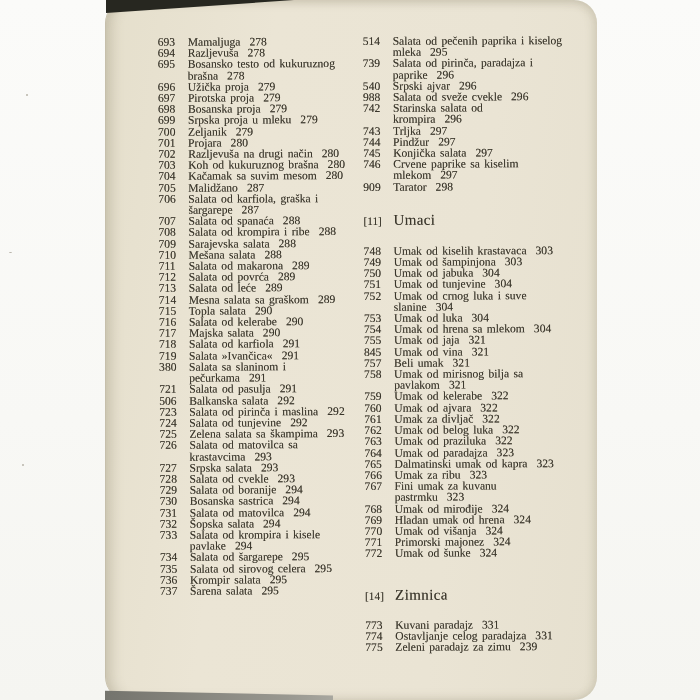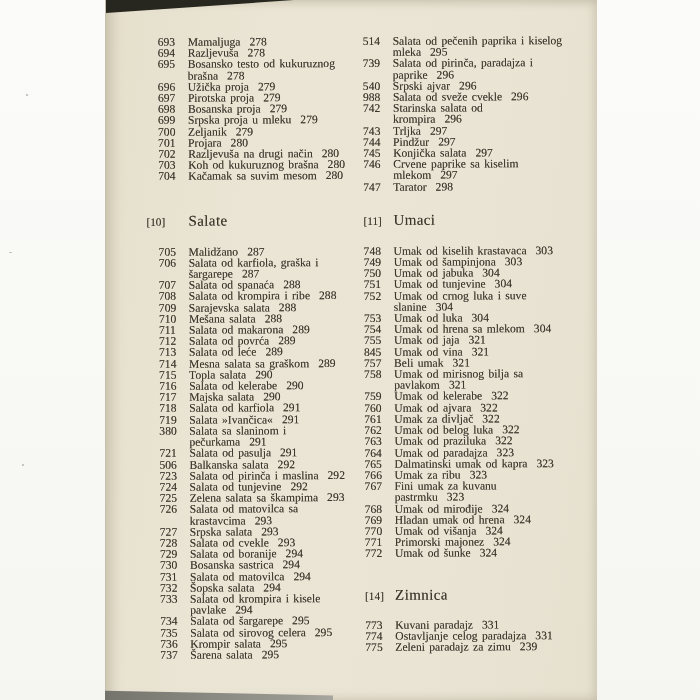--- a/index.html
+++ b/index.html
@@ -8,20 +8,21 @@
     background:#fafaf8;
     font-family:"Liberation Serif","DejaVu Serif",serif;
   }
   .backdrop{position:absolute;inset:0;background:linear-gradient(180deg,#fbfbf9 0%,#f8f8f5 60%,#f5f5f1 100%);}
   .speck{position:absolute;background:#b8b4aa;border-radius:50%;}
   .page{
     position:absolute;left:105px;top:0;width:491px;height:700px;
     background:linear-gradient(97deg,#e5dfcc 0%,#ebe5d5 30%,#eae4d4 70%,#e6e0cf 100%);
     box-shadow:inset 6px 0 12px rgba(110,100,75,.22), inset -4px 2px 9px rgba(130,120,95,.18);
     border-left:1px solid #c6bfab;
+    border-radius:23px;
   }
   .wedge{
     position:absolute;left:0;top:0;width:188px;height:13px;
     background:#272720;
     clip-path:polygon(0 0,100% 0,0 100%);
   }
   .strip{
     position:absolute;left:-1px;bottom:0;width:228px;height:11px;
     background:linear-gradient(to right,#74746d,#999890 80%,#a8a79f);
     clip-path:polygon(0 15%,100% 58%,100% 100%,0 100%);
@@ -104,24 +105,20 @@
           <div class="row">
             <span class="num">703</span>
             <span class="title">Koh od kukuruznog brašna<span class="pg">280</span></span>
           </div>
           <div class="row">
             <span class="num">704</span>
             <span class="title">Kačamak sa suvim mesom<span class="pg">280</span></span>
           </div>
         </div>
         <div class="block">
-          <div class="sec-header">
-            <span class="sec-tag">[10]</span>
-            <span class="sec-title">Salate</span>
-          </div>
           <div class="row">
             <span class="num">705</span>
             <span class="title">Malidžano<span class="pg">287</span></span>
           </div>
           <div class="row">
             <span class="num">706</span>
             <span class="title">Salata od karfiola, graška i<br>šargarepe<span class="pg">287</span></span>
           </div>
           <div class="row">
             <span class="num">707</span>
@@ -281,21 +278,21 @@
           </div>
           <div class="row">
             <span class="num">745</span>
             <span class="title">Konjička salata<span class="pg">297</span></span>
           </div>
           <div class="row">
             <span class="num">746</span>
             <span class="title">Crvene paprike sa kiselim<br>mlekom<span class="pg">297</span></span>
           </div>
           <div class="row">
-            <span class="num">747</span>
+            <span class="num">909</span>
             <span class="title">Tarator<span class="pg">298</span></span>
           </div>
         </div>
         <div class="block">
           <div class="sec-header">
             <span class="sec-tag">[11]</span>
             <span class="sec-title">Umaci</span>
           </div>
           <div class="row">
             <span class="num">748</span>

